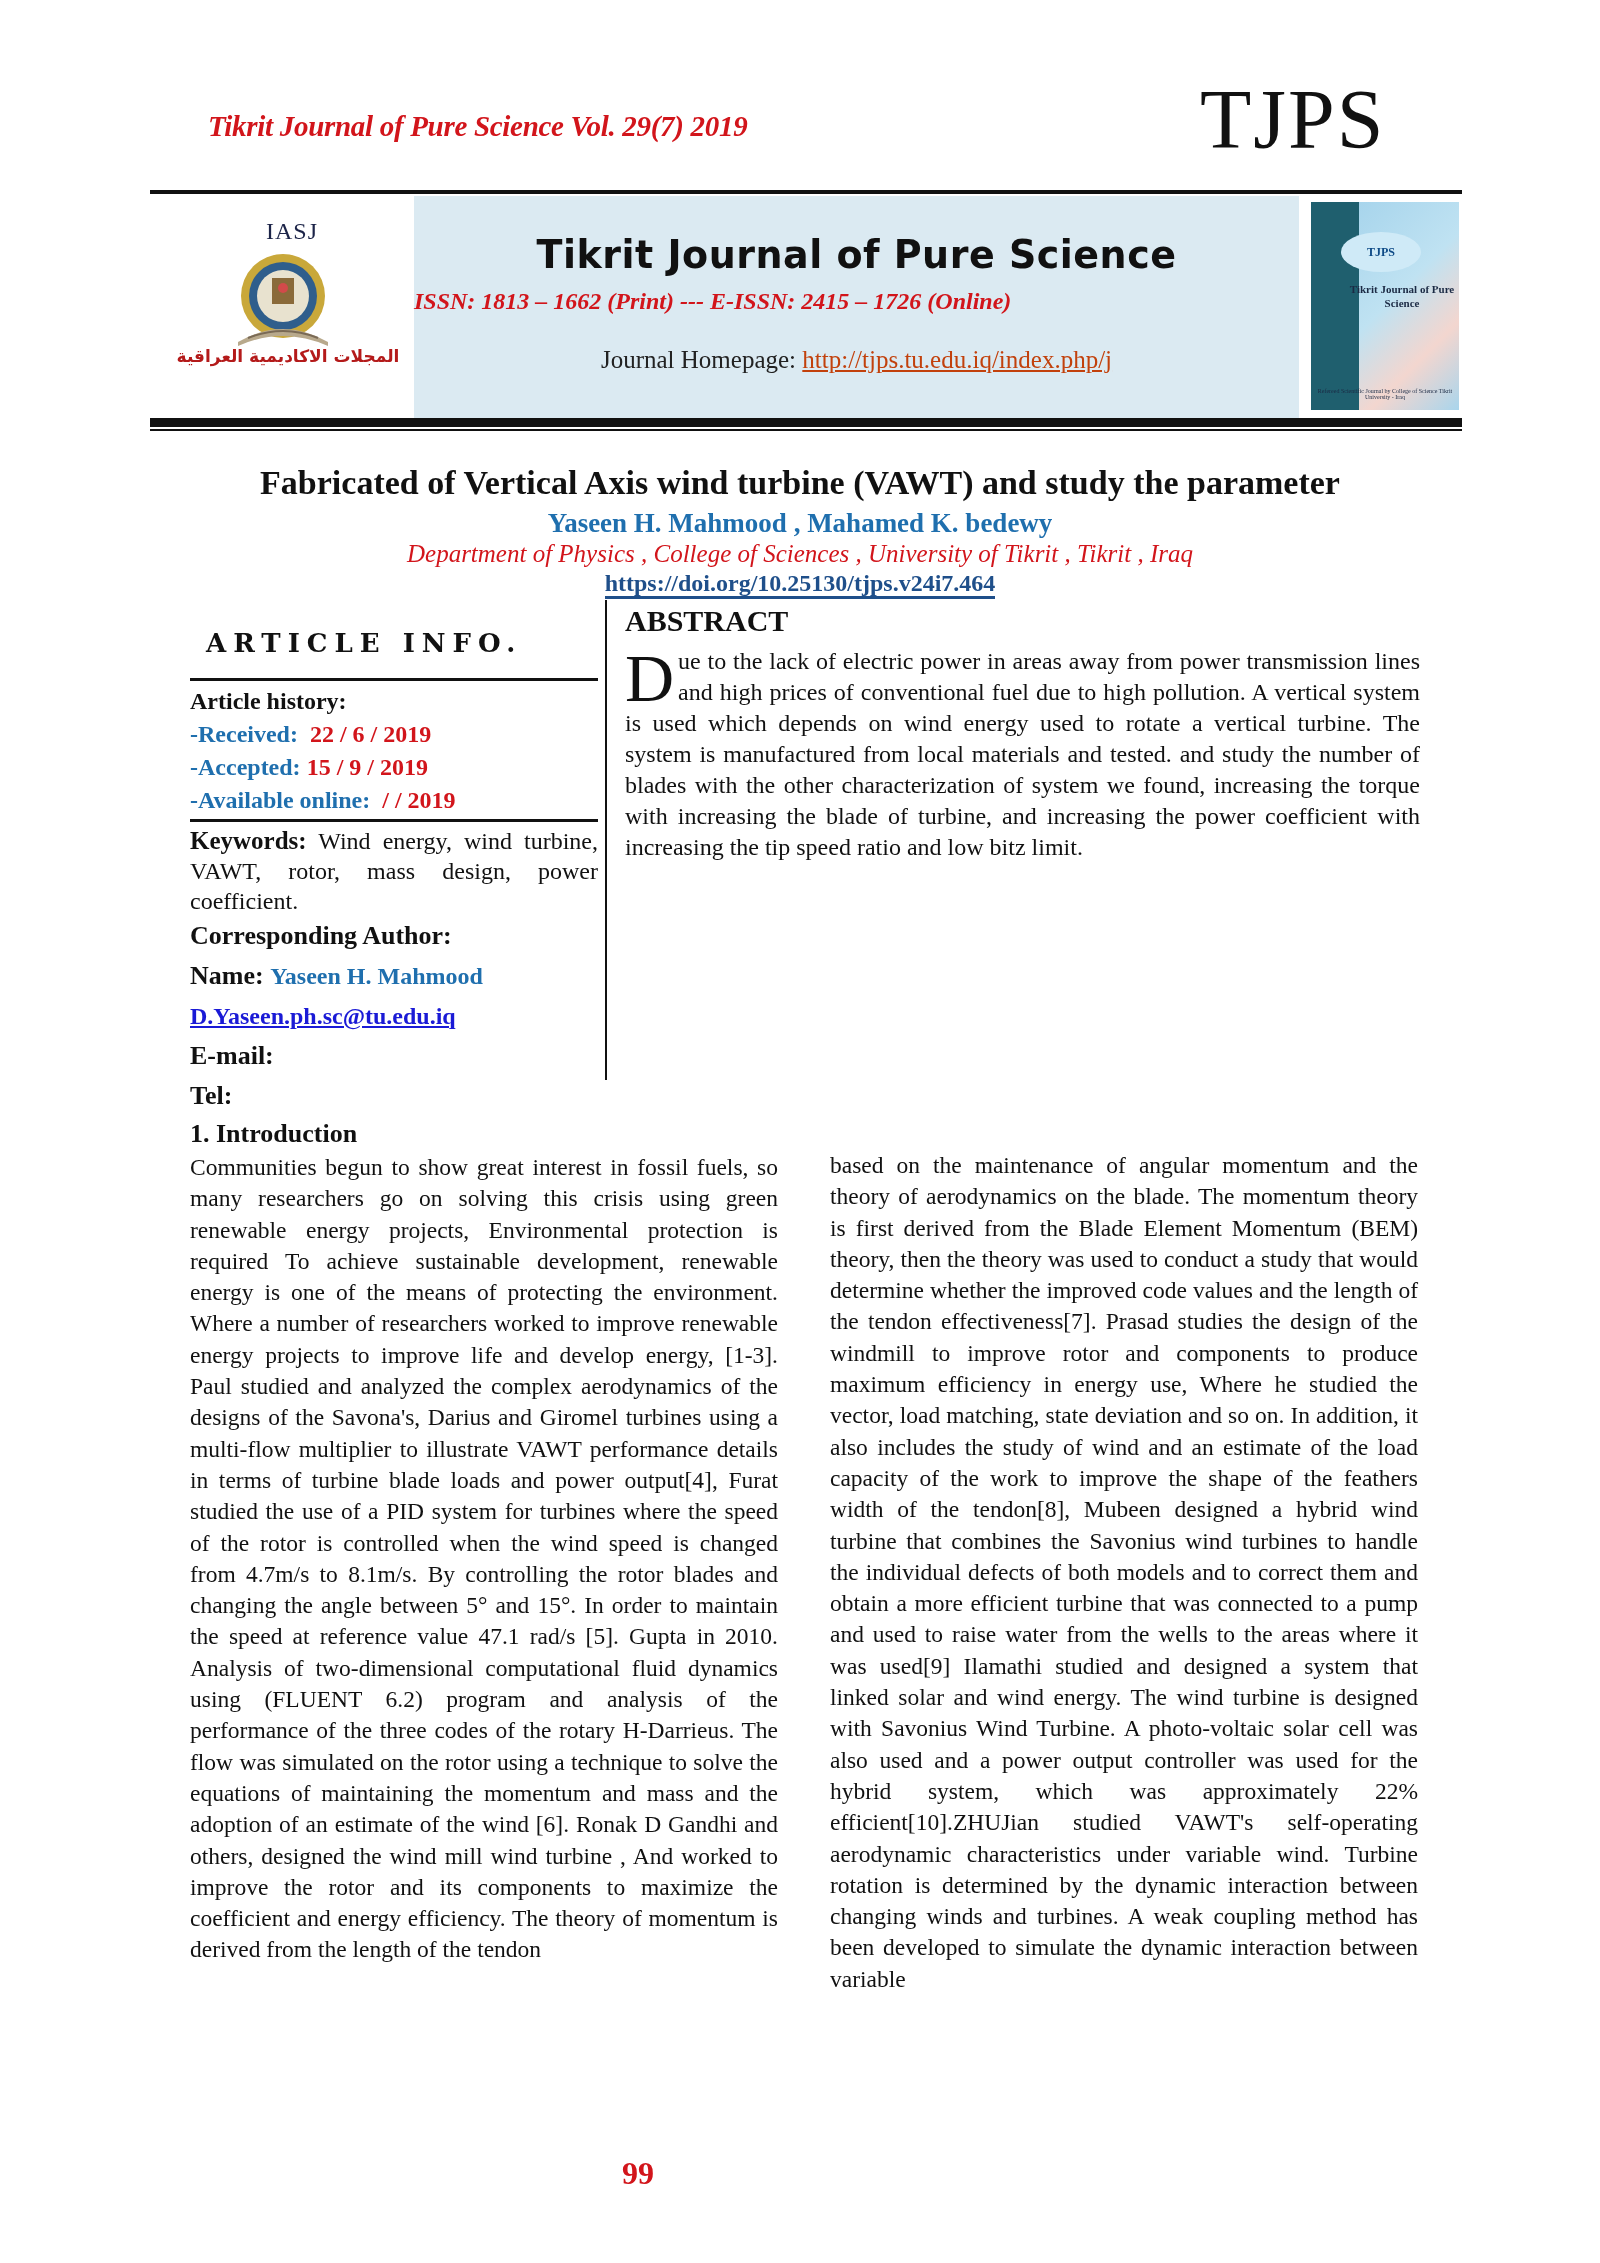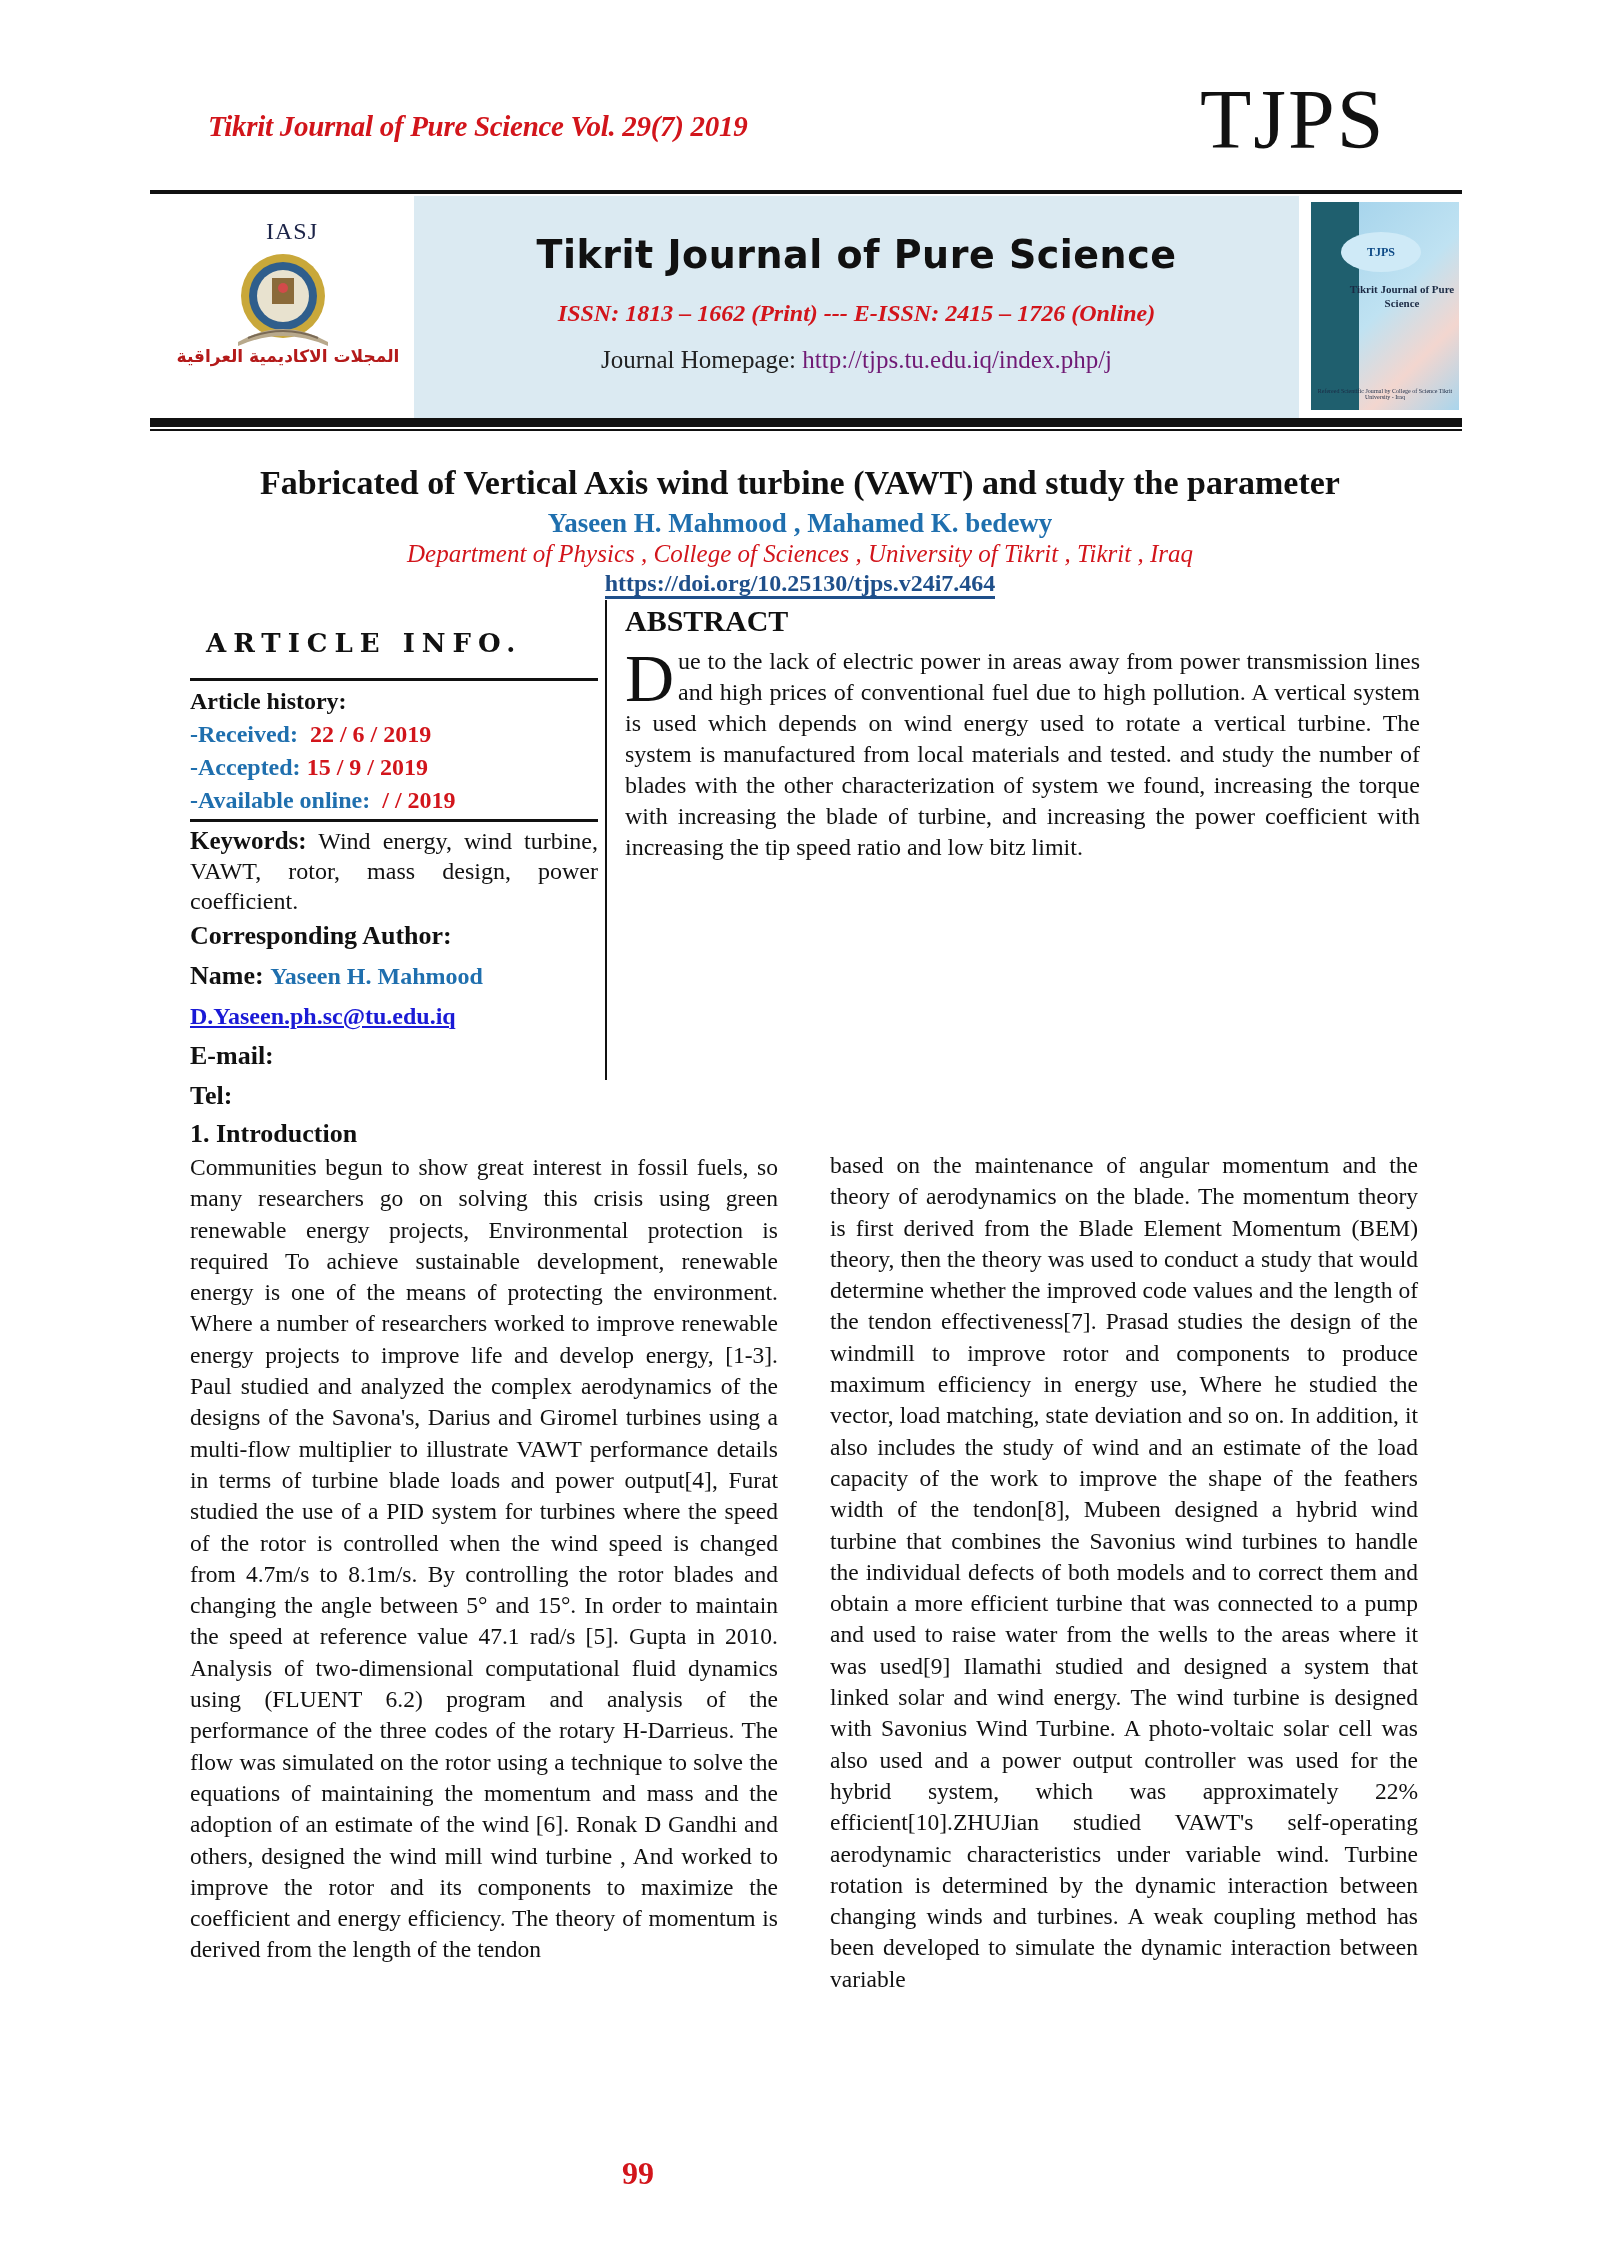--- a/index.html
+++ b/index.html
@@ -20,24 +20,24 @@
   .rule-bottom2 { position: absolute; left: 150px; top: 429px; width: 1312px; height: 2px; background: #111; }
 
   .iasj-text { position: absolute; left: 100px; top: 22px; font-size: 24px; color: #1c2448; letter-spacing: 1px; margin-left: 16px; }
   .iasj-seal { position: absolute; left: 78px; top: 50px; width: 110px; height: 110px; }
   .iasj-arabic { position: absolute; left: 18px; top: 150px; width: 240px; text-align: center;
                  font-family: "DejaVu Sans", sans-serif; font-weight: bold; font-size: 17px; color: #b41a1a; direction: rtl; }
 
   .journal-name { position: absolute; left: 0; width: 100%; top: 36px; text-align: center;
                   font-family: "DejaVu Sans", sans-serif; font-weight: bold; font-size: 38px; color: #111;
                   letter-spacing: 0.5px; transform: scaleY(1.05); }
-  .issn { position: absolute; left: 0; width: 100%; top: 92px; text-align: center; color: #d2151b;
-          font-style: italic; font-weight: bold; font-size: 24px; margin-top: 12px; }
+  .issn { position: absolute; left: 0; width: 100%; top: 92px; color: #d2151b;
+          font-style: italic; font-weight: bold; font-size: 24px; }
   .homepage { position: absolute; left: 0; width: 100%; top: 150px; text-align: center; font-size: 25px; color: #222; }
-  .homepage a { color: #701a75; }
+  .homepage a { color: #c2410c; text-decoration: underline; }
 
   .cover { position: absolute; left: 8px; top: 6px; width: 148px; height: 208px;
            background: linear-gradient(135deg, #9fd0ea 0%, #bfe2f2 50%, #f3d6cf 75%, #a9d5ec 100%); overflow: hidden; }
   .cover-stripe { position: absolute; left: 0; top: 0; width: 48px; height: 208px; background: #1f5f6e; }
   .cover-oval { position: absolute; left: 30px; top: 30px; width: 80px; height: 40px; border-radius: 50%;
                 background: #cfeaf7; color: #0e4a86; font-weight: bold; font-size: 12px; text-align: center; line-height: 40px; }
   .cover-title { position: absolute; left: 36px; top: 80px; width: 110px; font-size: 11px; font-weight: bold; color: #1b2a44; text-align: center; line-height: 1.3; }
   .cover-foot { position: absolute; left: 4px; bottom: 10px; width: 140px; font-size: 6px; color: #1b2a44; text-align: center; }
 
   .paper-title { position: absolute; left: 0; width: 1600px; top: 464px; text-align: center;

